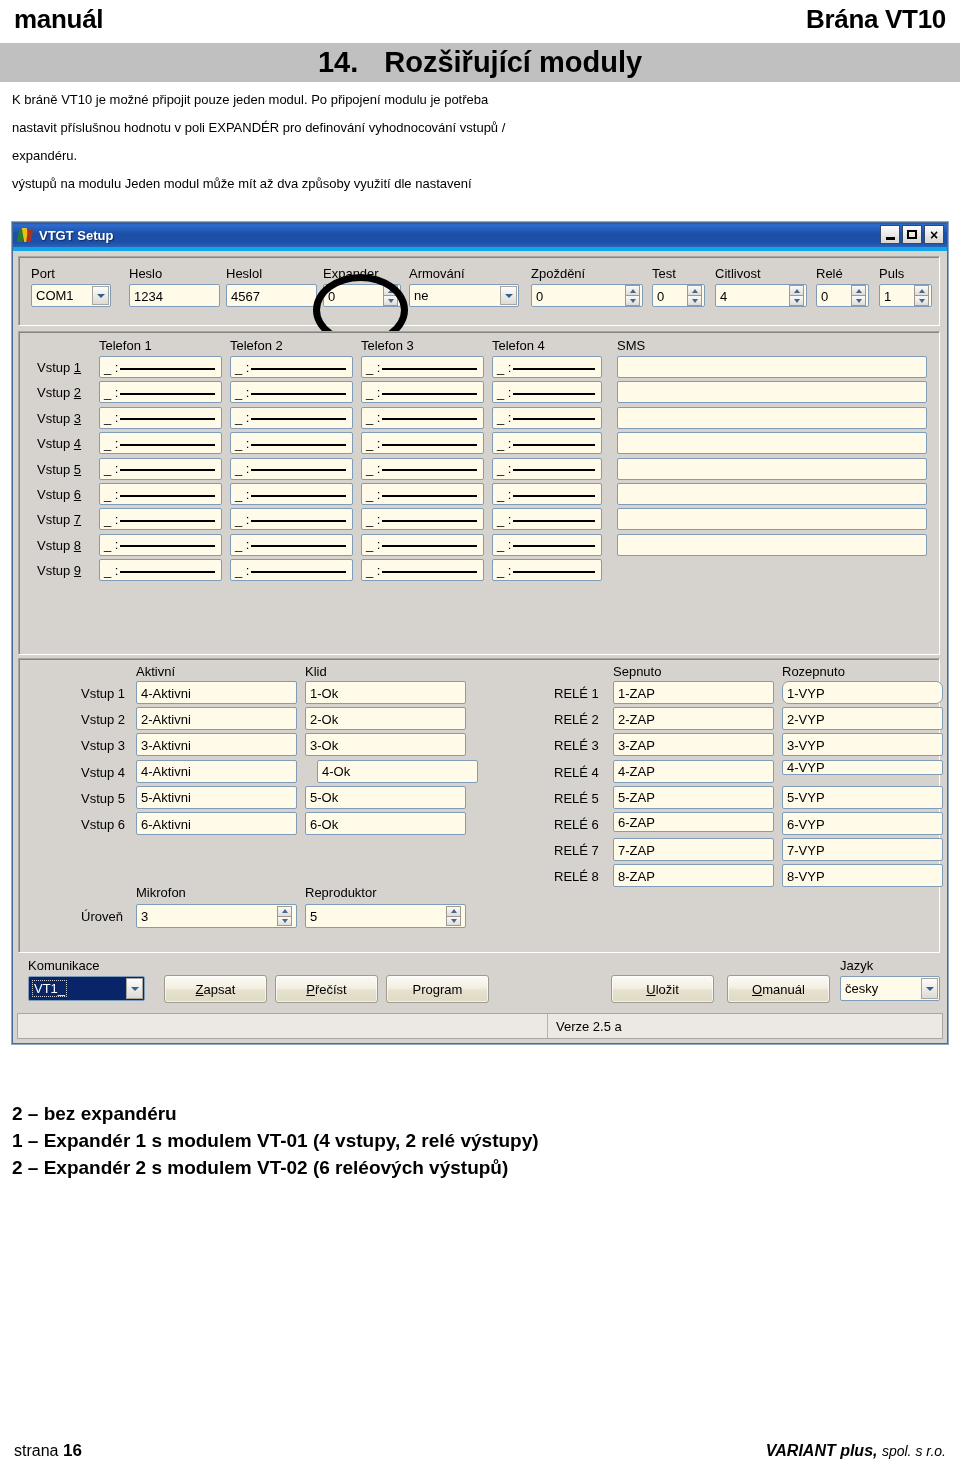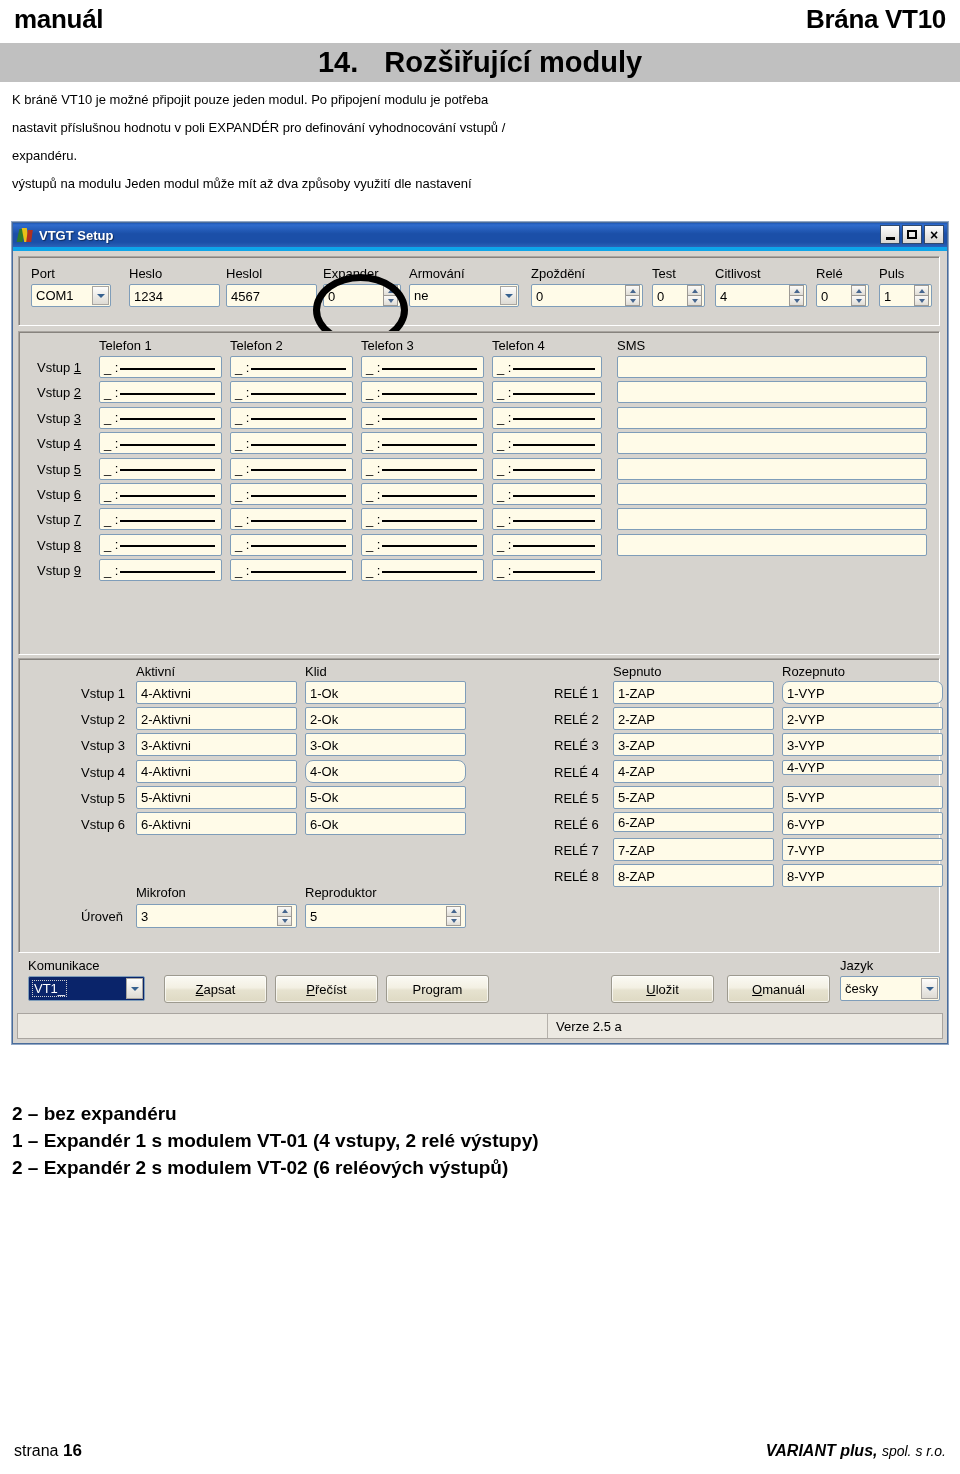--- a/index.html
+++ b/index.html
@@ -683,21 +683,21 @@
           <div class="tinput" style="left:117px; top:74.4px; width:161px; height:23px;">
             <span>3-Aktivni</span>
           </div>
           <div class="tinput" style="left:286px; top:74.4px; width:161px; height:23px;">
             <span>3-Ok</span>
           </div>
           <div class="lbl" style="left:62px; top:105.6px;">Vstup 4</div>
           <div class="tinput" style="left:117px; top:100.6px; width:161px; height:23px;">
             <span>4-Aktivni</span>
           </div>
-          <div class="tinput" style="left:286px; top:100.6px; width:161px; height:23px;border-radius:8px;">
+          <div class="tinput" style="left:298px; top:100.6px; width:161px; height:23px;">
             <span>4-Ok</span>
           </div>
           <div class="lbl" style="left:62px; top:131.8px;">Vstup 5</div>
           <div class="tinput" style="left:117px; top:126.8px; width:161px; height:23px;">
             <span>5-Aktivni</span>
           </div>
           <div class="tinput" style="left:286px; top:126.8px; width:161px; height:23px;">
             <span>5-Ok</span>
           </div>
           <div class="lbl" style="left:62px; top:158px;">Vstup 6</div>

